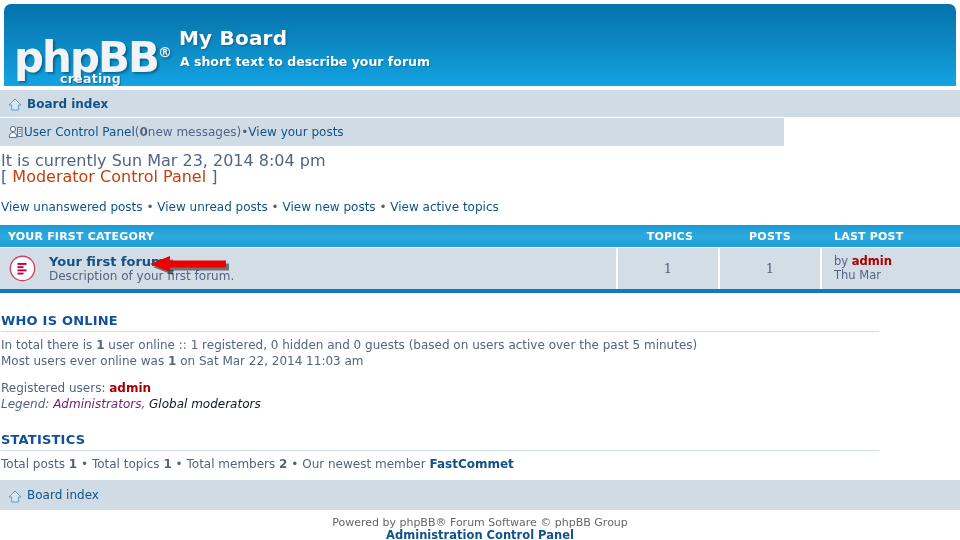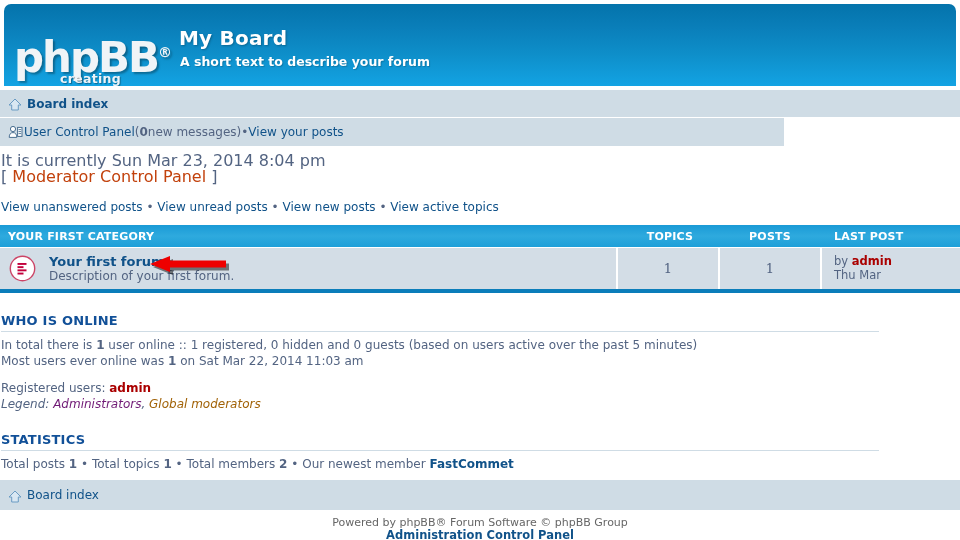--- a/index.html
+++ b/index.html
@@ -306,21 +306,21 @@
   .legend-line {
     font-style: italic;
     color: #536482;
   }
   .legend-admins {
     color: #701a75;
     font-style: italic;
     cursor: pointer;
   }
   .legend-gmods {
-    color: #a16207;
+    color: #0f172a;
     font-style: italic;
     cursor: pointer;
   }
   .stat-link {
     color: #105289;
     font-weight: bold;
     cursor: pointer;
   }
   .spacer-line { height: 11px; }
 

